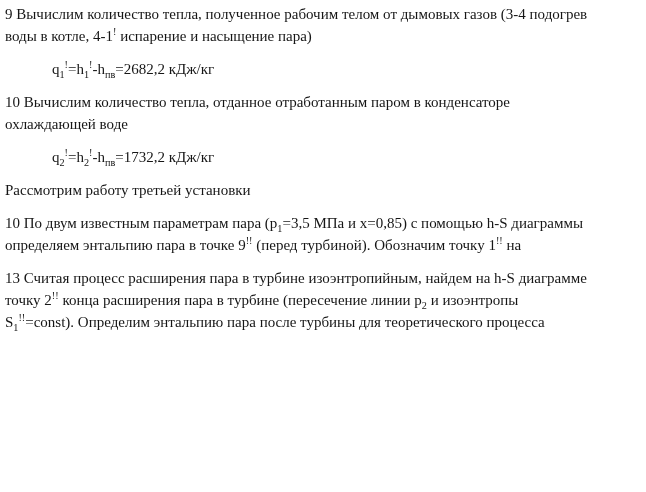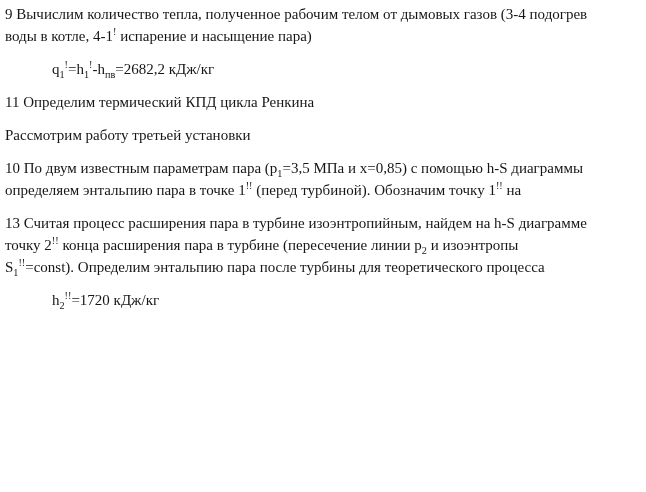--- a/index.html
+++ b/index.html
@@ -41,19 +41,19 @@
     vertical-align: sub;
   }
 </style>
 </head>
 <body>
 
 <div class="page">
   <div>
       <div class="block paragraph"><span>9 Вычислим количество тепла, полученное рабочим телом от дымовых газов (3-4 подогрев</span><br><span>воды в котле, 4-1</span><sup>!</sup><span> испарение и насыщение пара)</span></div>
       <div class="block formula"><span>q</span><sub>1</sub><sup>!</sup><span>=h</span><sub>1</sub><sup>!</sup><span>-h</span><sub>пв</sub><span>=2682,2 кДж/кг</span></div>
-      <div class="block paragraph"><span>11 Определим термический КПД цикла Ренкина</span></div>
+      <div class="block paragraph"><span>10 Вычислим количество тепла, отданное отработанным паром в конденсаторе</span><br><span>охлаждающей воде</span></div>
+      <div class="block formula"><span>q</span><sub>2</sub><sup>!</sup><span>=h</span><sub>2</sub><sup>!</sup><span>-h</span><sub>пв</sub><span>=1732,2 кДж/кг</span></div>
       <div class="block centered"><span>Рассмотрим работу третьей установки</span></div>
-      <div class="block paragraph"><span>10 По двум известным параметрам пара (р</span><sub>1</sub><span>=3,5 МПа и х=0,85) с помощью h-S диаграммы</span><br><span>определяем энтальпию пара в точке 1</span><sup>!!</sup><span> (перед турбиной). Обозначим точку 1</span><sup>!!</sup><span> на</span><br></div>
+      <div class="block paragraph"><span>10 По двум известным параметрам пара (р</span><sub>1</sub><span>=3,5 МПа и х=0,85) с помощью h-S диаграммы</span><br><span>определяем энтальпию пара в точке 9</span><sup>!!</sup><span> (перед турбиной). Обозначим точку 1</span><sup>!!</sup><span> на</span><br></div>
       <div class="block paragraph"><span>13 Считая процесс расширения пара в турбине изоэнтропийным, найдем на h-S диаграмме</span><br><span>точку 2</span><sup>!!</sup><span> конца расширения пара в турбине (пересечение линии р</span><sub>2</sub><span> и изоэнтропы</span><br><span>S</span><sub>1</sub><sup>!!</sup><span>=const). Определим энтальпию пара после турбины для теоретического процесса</span></div>
-      <div class="block formula"><span>h</span><sub>2</sub><sup>!!</sup><span>=1720 кДж/кг</span></div>
     </div>
 </div>
 
 </body></html>

